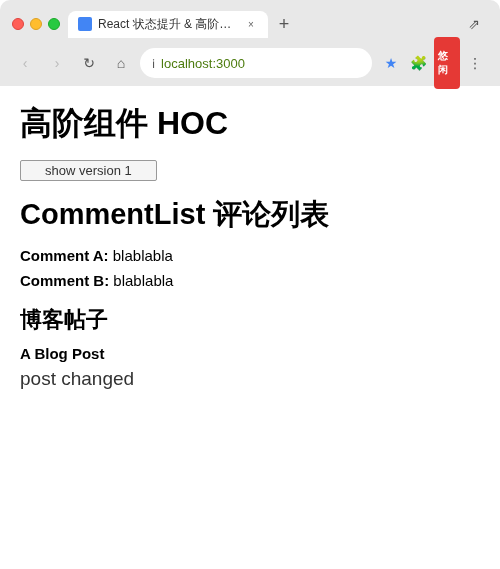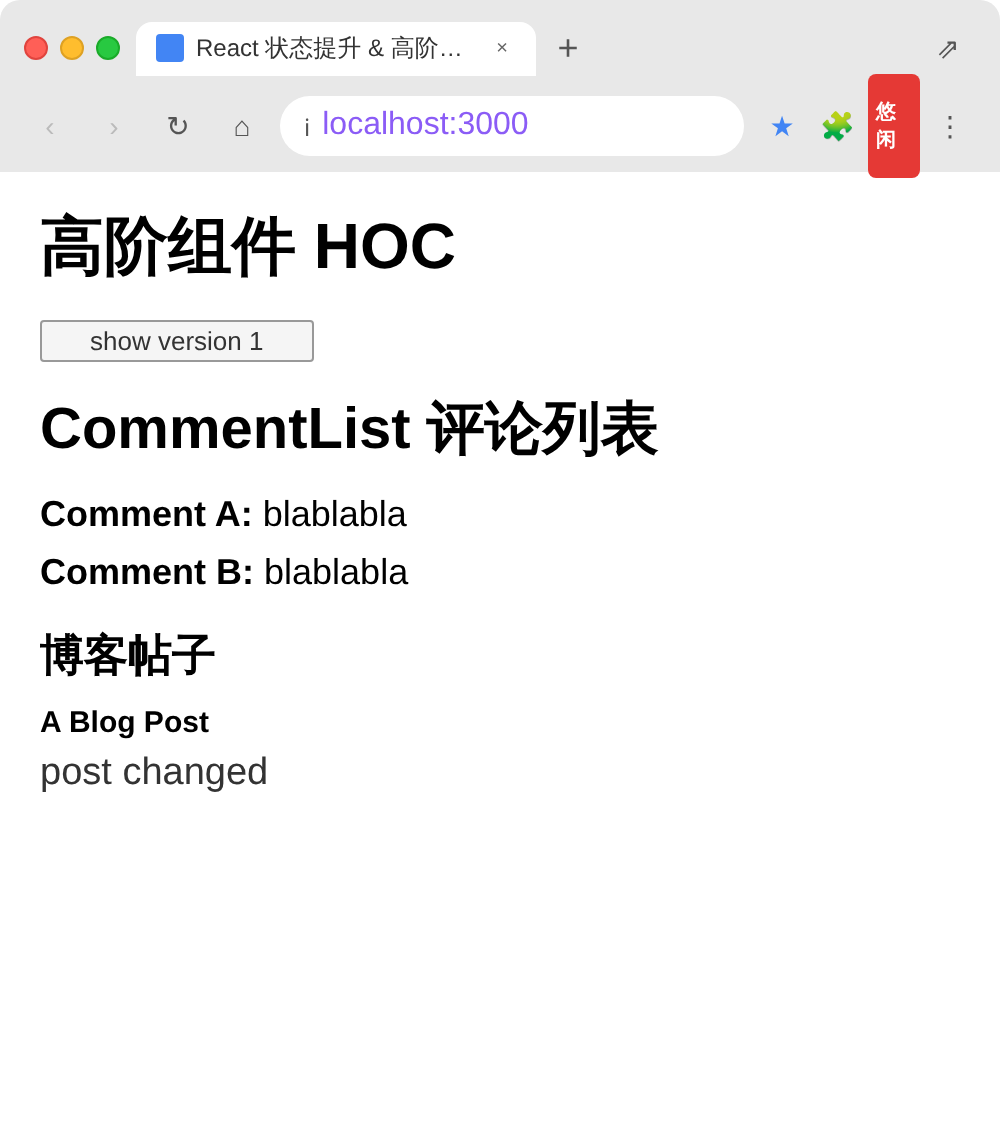--- a/index.html
+++ b/index.html
@@ -152,22 +152,22 @@
       height: 30px;
     }
 
     .url-lock {
       font-size: 12px;
       color: #555;
     }
 
     .url-text {
       flex: 1;
-      font-size: 16px;
-      color: #8b5cf6;
+      font-size: 13px;
+      color: #4d7c0f;
     }
 
     .address-bar-icons {
       display: flex;
       gap: 2px;
       align-items: center;
     }
 
     .addr-icon {
       width: 26px;
@@ -219,21 +219,21 @@
     }
 
     .section-title {
       font-size: 29px;
       font-weight: bold;
       color: #000;
       margin-bottom: 12px;
     }
 
     .comment-item {
-      font-size: 18px;
+      font-size: 15px;
       color: #000;
       margin-bottom: 8px;
     }
 
     .comment-label {
       font-weight: bold;
     }
 
     .blog-section {
       margin-top: 16px;

